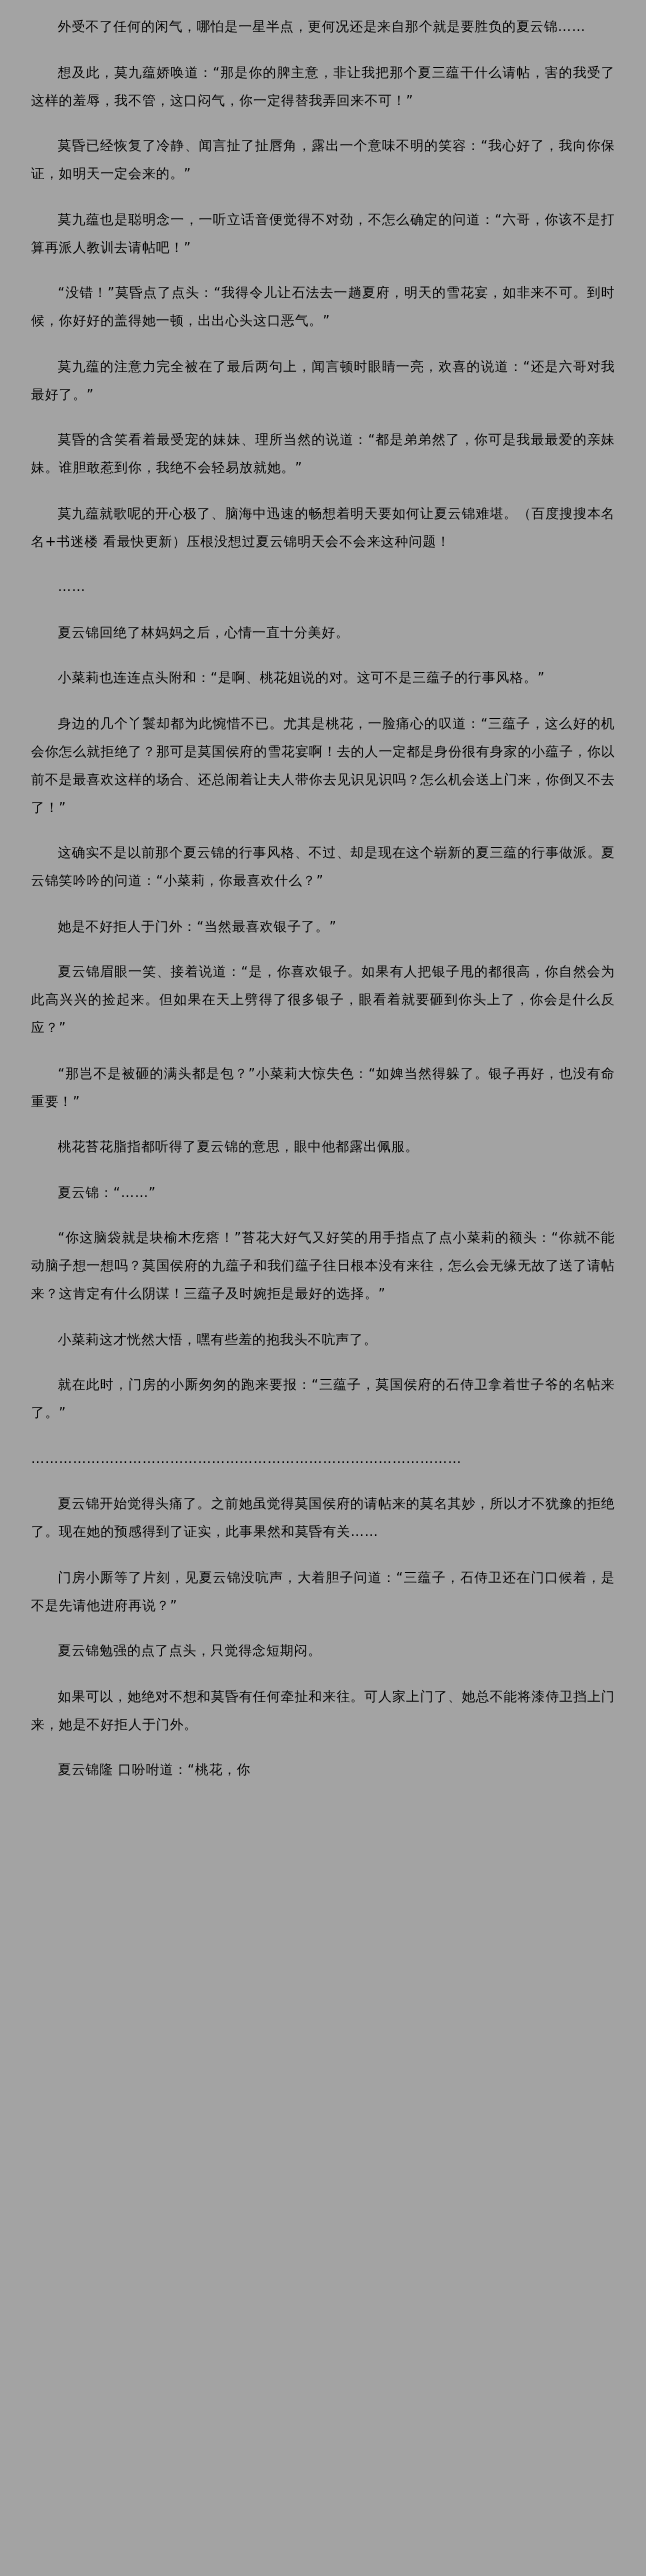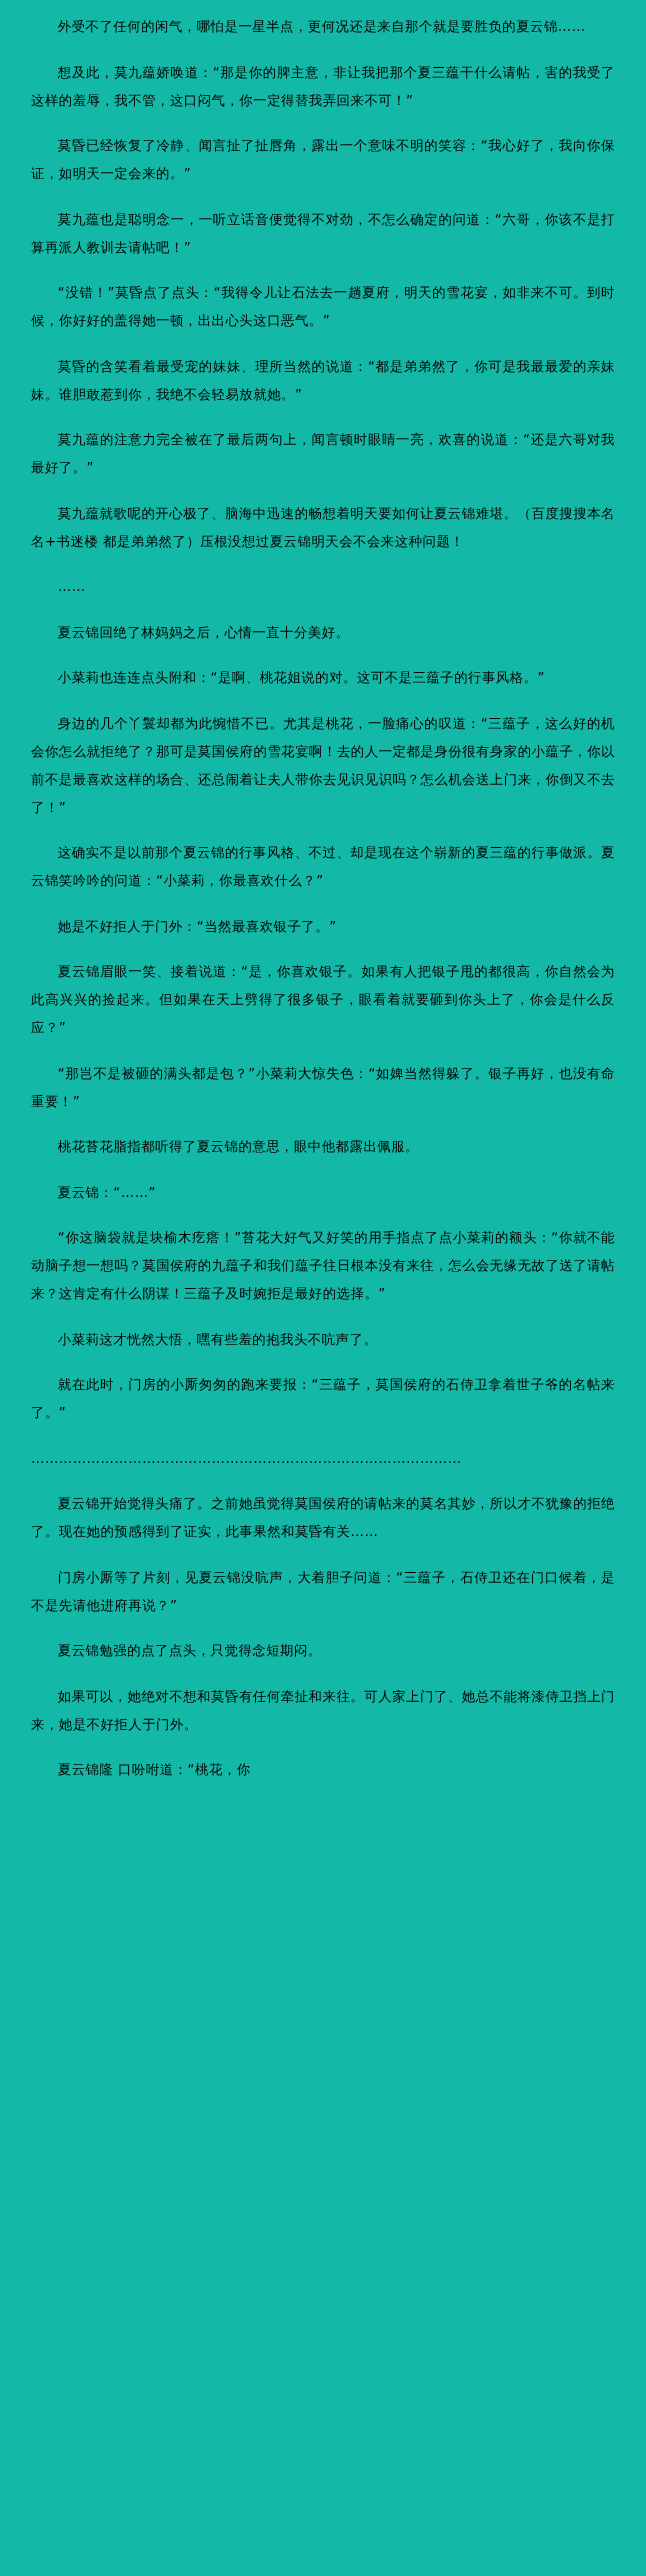--- a/index.html
+++ b/index.html
@@ -10,21 +10,21 @@
   body {
     width: 646px;
     height: 2576px;
     font-family: "DejaVu Sans", sans-serif;
     color: #000000;
     overflow: hidden;
   }
   #page {
     width: 646px;
     height: 2576px;
-    background: #14b8a6;
+    background: #a3a3a3;
     box-sizing: border-box;
     padding: 13px 31px 9.2px 31px;
   }
   .para {
     font-size: 13.4px;
     line-height: 28px;
     text-indent: 2em;
     margin: 0 0 17.5px 0;
     letter-spacing: 0.5px;
     text-align: justify;
@@ -50,23 +50,23 @@
 </style>
 </head>
 <body>
 
 <div id="page">
   <p class="para">外受不了任何的闲气，哪怕是一星半点，更何况还是来自那个就是要胜负的夏云锦……</p>
   <p class="para">想及此，莫九蕴娇唤道：“那是你的脾主意，非让我把那个夏三蕴干什么请帖，害的我受了这样的羞辱，我不管，这口闷气，你一定得替我弄回来不可！”</p>
   <p class="para">莫昏已经恢复了冷静、闻言扯了扯唇角，露出一个意味不明的笑容：“我心好了，我向你保证，如明天一定会来的。”</p>
   <p class="para">莫九蕴也是聪明念一，一听立话音便觉得不对劲，不怎么确定的问道：“六哥，你该不是打算再派人教训去请帖吧！”</p>
   <p class="para">“没错！”莫昏点了点头：“我得令儿让石法去一趟夏府，明天的雪花宴，如非来不可。到时候，你好好的盖得她一顿，出出心头这口恶气。”</p>
+  <p class="para">莫九蕴的注意力完全被在了最后两句上，闻言顿时眼睛一亮，欢喜的说道：“还是六哥对我最好了。”</p>
   <p class="para">莫昏的含笑看着最受宠的妹妹、理所当然的说道：“都是弟弟然了，你可是我最最爱的亲妹妹。谁胆敢惹到你，我绝不会轻易放就她。”</p>
-  <p class="para">莫九蕴的注意力完全被在了最后两句上，闻言顿时眼睛一亮，欢喜的说道：“还是六哥对我最好了。”</p>
-  <p class="para">莫九蕴就歌呢的开心极了、脑海中迅速的畅想着明天要如何让夏云锦难堪。（百度搜搜本名名+书迷楼 都是弟弟然了）压根没想过夏云锦明天会不会来这种问题！</p>
+  <p class="para">莫九蕴就歌呢的开心极了、脑海中迅速的畅想着明天要如何让夏云锦难堪。（百度搜搜本名名+书迷楼 看最快更新）压根没想过夏云锦明天会不会来这种问题！</p>
   <p class="sep">……</p>
   <p class="para">夏云锦回绝了林妈妈之后，心情一直十分美好。</p>
   <p class="para">小菜莉也连连点头附和：“是啊、桃花姐说的对。这可不是三蕴子的行事风格。”</p>
   <p class="para">身边的几个丫鬟却都为此惋惜不已。尤其是桃花，一脸痛心的叹道：“三蕴子，这么好的机会你怎么就拒绝了？那可是莫国侯府的雪花宴啊！去的人一定都是身份很有身家的小蕴子，你以前不是最喜欢这样的场合、还总闹着让夫人带你去见识见识吗？怎么机会送上门来，你倒又不去了！”</p>
   <p class="para">这确实不是以前那个夏云锦的行事风格、不过、却是现在这个崭新的夏三蕴的行事做派。夏云锦笑吟吟的问道：“小菜莉，你最喜欢什么？”</p>
   <p class="para">她是不好拒人于门外：“当然最喜欢银子了。”</p>
   <p class="para">夏云锦眉眼一笑、接着说道：“是，你喜欢银子。如果有人把银子甩的都很高，你自然会为此高兴兴的捡起来。但如果在天上劈得了很多银子，眼看着就要砸到你头上了，你会是什么反应？”</p>
   <p class="para">“那岂不是被砸的满头都是包？”小菜莉大惊失色：“如婢当然得躲了。银子再好，也没有命重要！”</p>
   <p class="para">桃花苔花脂指都听得了夏云锦的意思，眼中他都露出佩服。</p>
   <p class="para">夏云锦：“……”</p>

